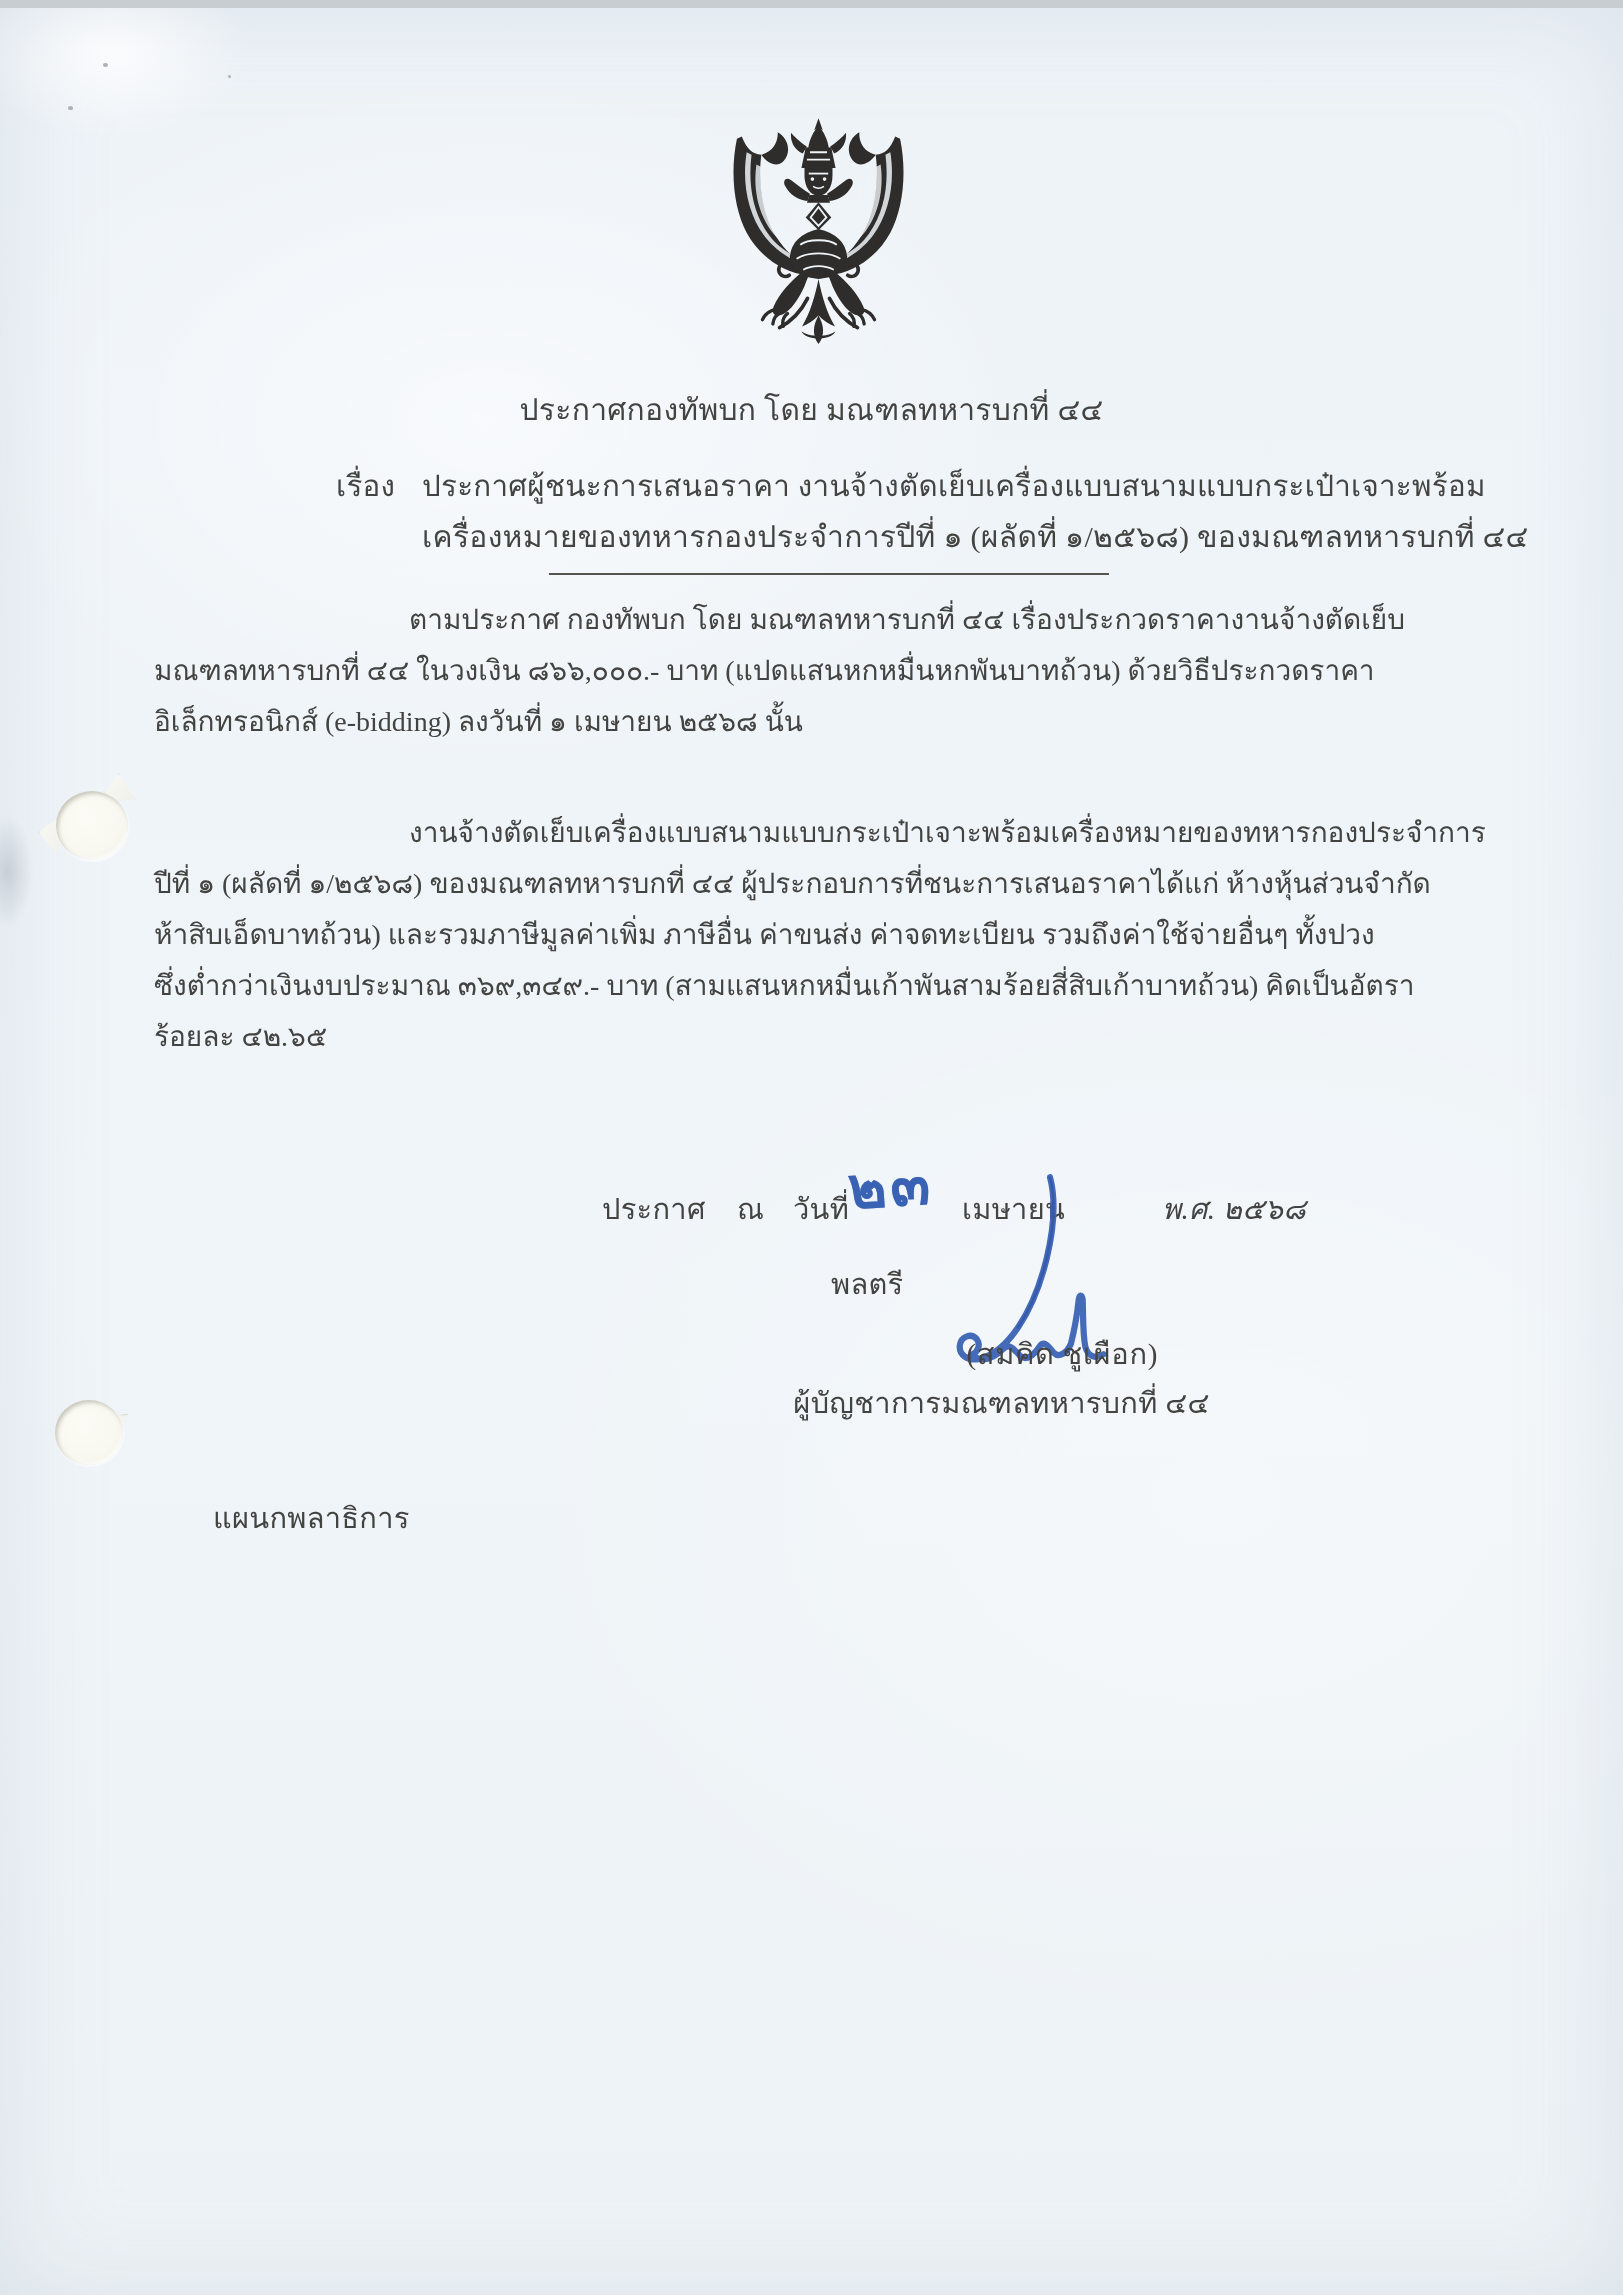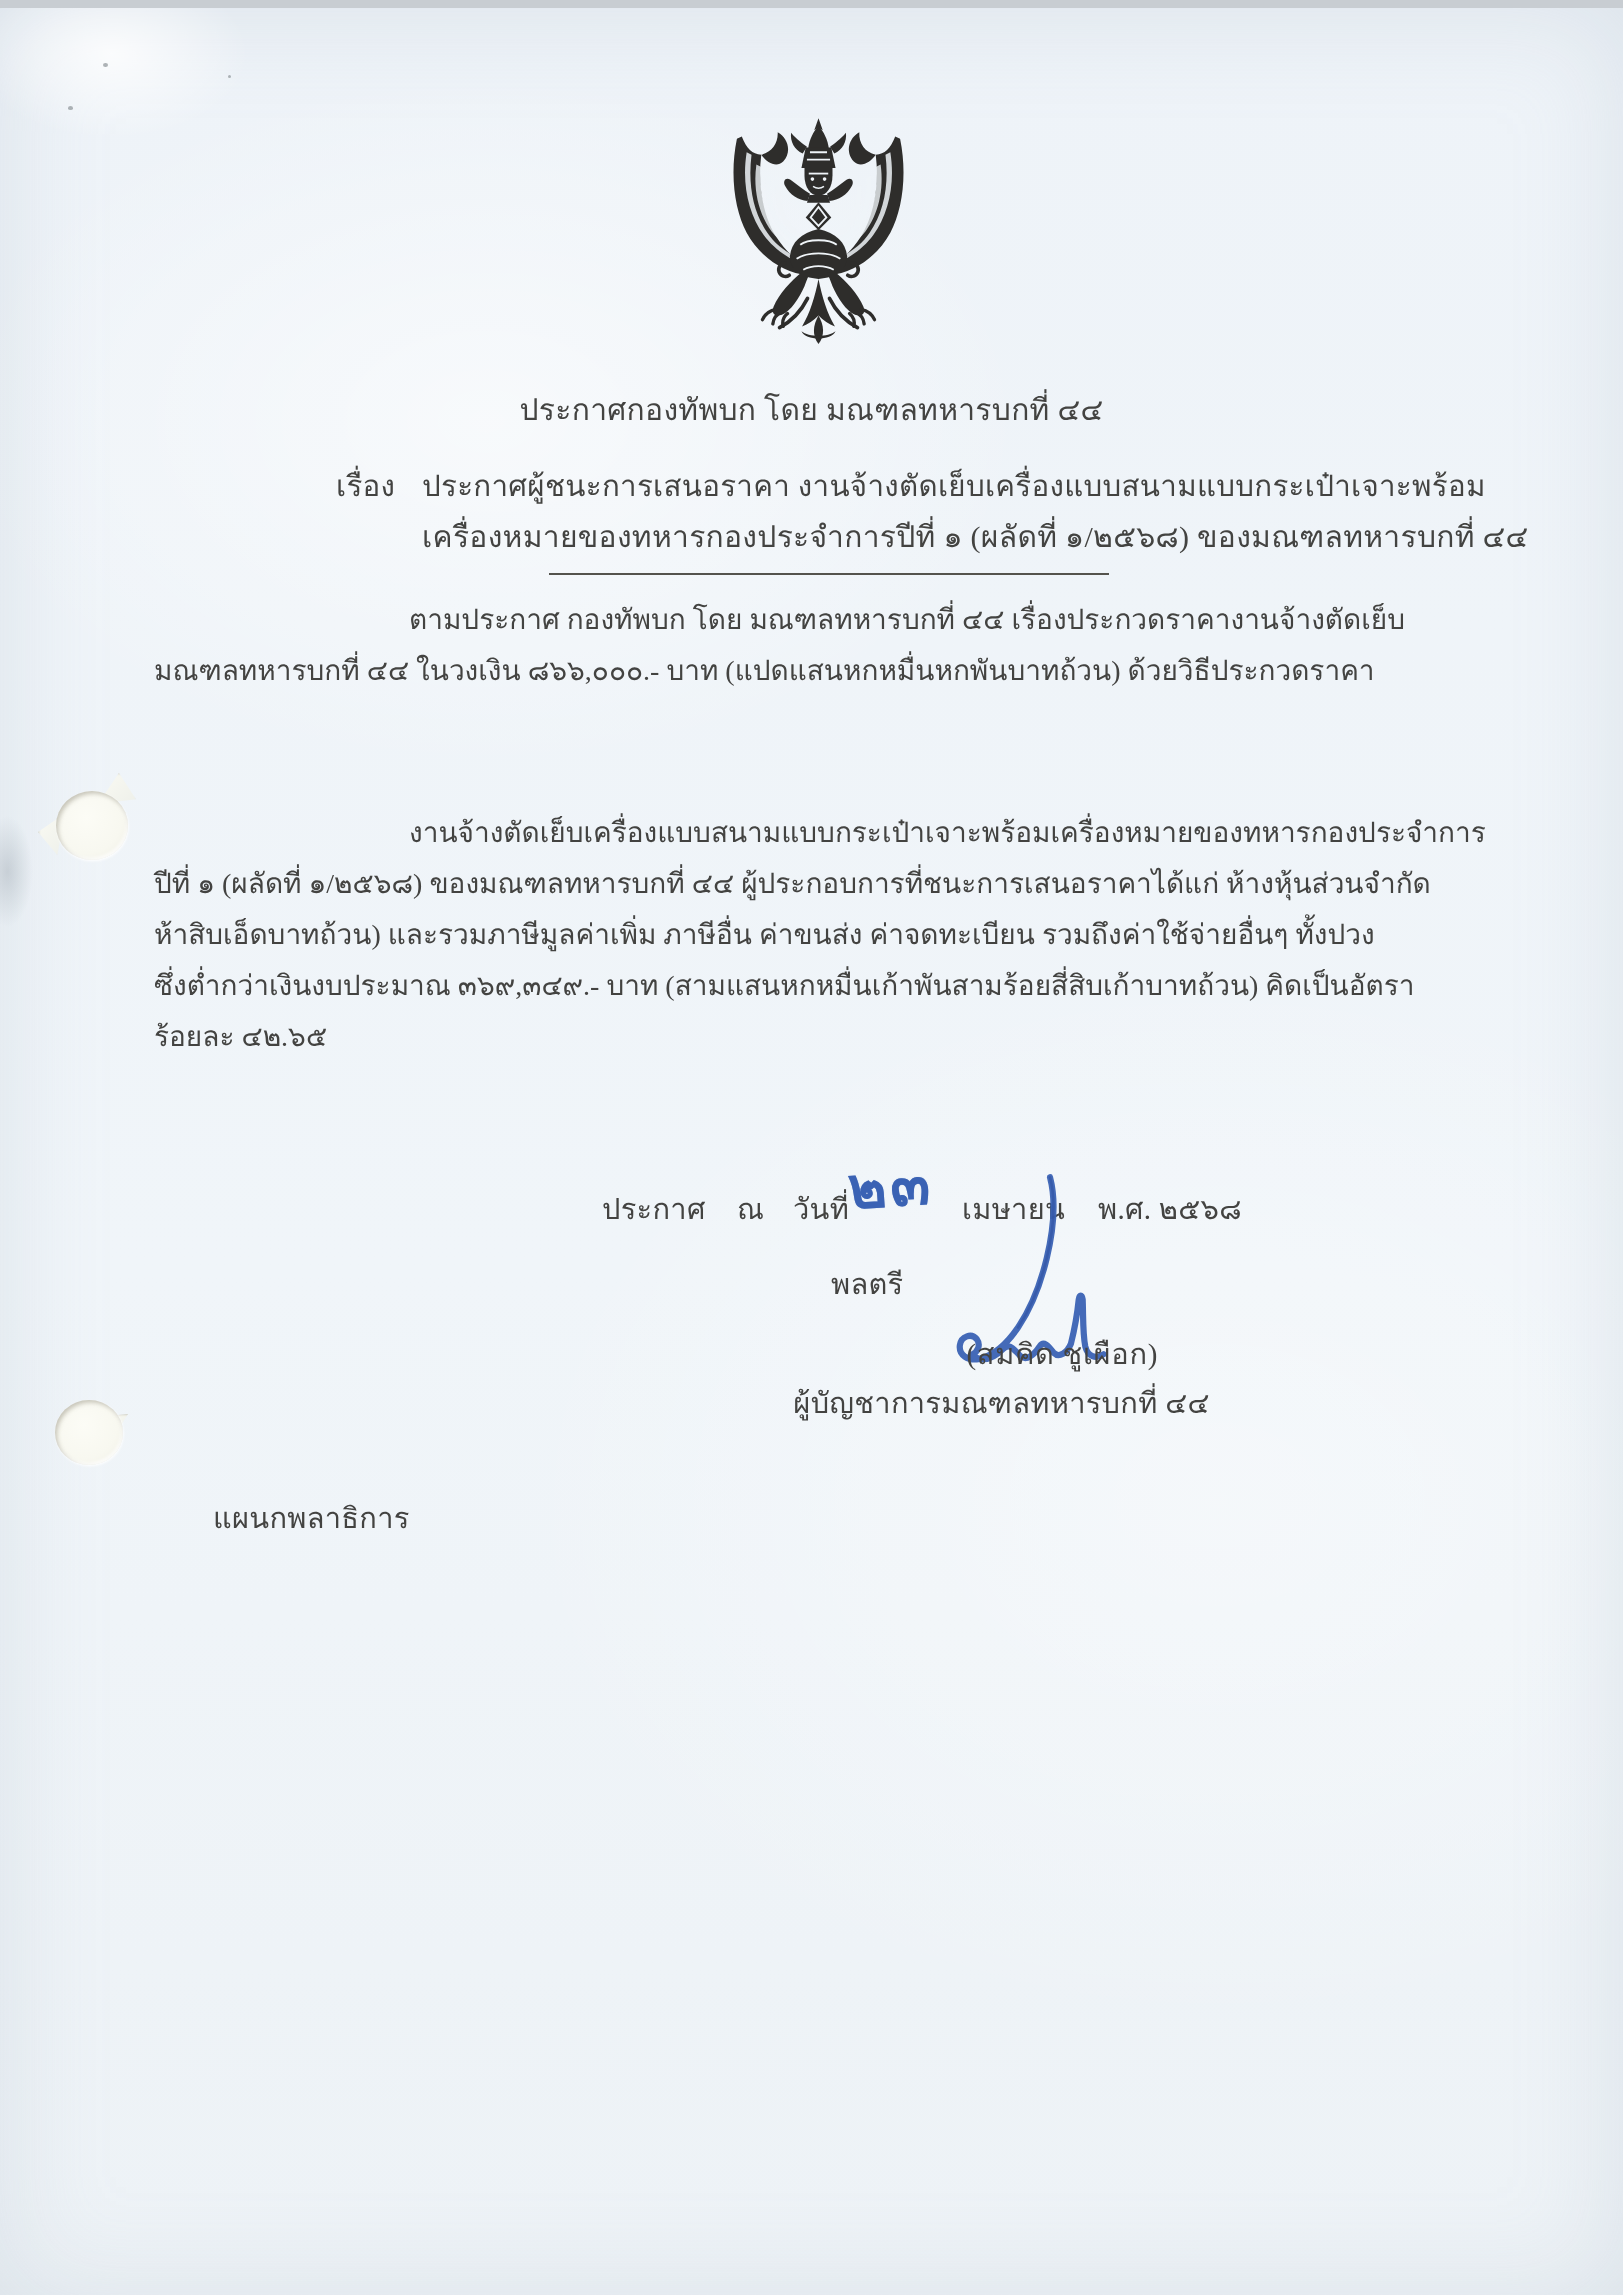--- a/index.html
+++ b/index.html
@@ -178,36 +178,37 @@
 
   <div class="abs txt title">ประกาศกองทัพบก โดย มณฑลทหารบกที่ ๔๔</div>
   <div class="abs txt subject-label">เรื่อง</div>
   <div class="abs txt subject-line1">ประกาศผู้ชนะการเสนอราคา งานจ้างตัดเย็บเครื่องแบบสนามแบบกระเป๋าเจาะพร้อม</div>
   <div class="abs txt subject-line2">เครื่องหมายของทหารกองประจำการปีที่ ๑ (ผลัดที่ ๑/๒๕๖๘) ของมณฑลทหารบกที่ ๔๔</div>
   <div class="abs rule"></div>
 
   <div class="abs para para1">
     <div class="bline indent">ตามประกาศ กองทัพบก โดย มณฑลทหารบกที่ ๔๔ เรื่องประกวดราคางานจ้างตัดเย็บ</div>
     <div class="bline">มณฑลทหารบกที่ ๔๔ ในวงเงิน ๘๖๖,๐๐๐.- บาท (แปดแสนหกหมื่นหกพันบาทถ้วน) ด้วยวิธีประกวดราคา</div>
+    <div class="bline">อิเล็กทรอนิกส์ (e-bidding) ลงวันที่ ๑ เมษายน ๒๕๖๘ นั้น</div>
   </div>
 
   <div class="abs para para2">
     <div class="bline indent">งานจ้างตัดเย็บเครื่องแบบสนามแบบกระเป๋าเจาะพร้อมเครื่องหมายของทหารกองประจำการ</div>
     <div class="bline">ปีที่ ๑ (ผลัดที่ ๑/๒๕๖๘) ของมณฑลทหารบกที่ ๔๔ ผู้ประกอบการที่ชนะการเสนอราคาได้แก่ ห้างหุ้นส่วนจำกัด</div>
     <div class="bline">ห้าสิบเอ็ดบาทถ้วน) และรวมภาษีมูลค่าเพิ่ม ภาษีอื่น ค่าขนส่ง ค่าจดทะเบียน รวมถึงค่าใช้จ่ายอื่นๆ ทั้งปวง</div>
     <div class="bline">ซึ่งต่ำกว่าเงินงบประมาณ ๓๖๙,๓๔๙.- บาท (สามแสนหกหมื่นเก้าพันสามร้อยสี่สิบเก้าบาทถ้วน) คิดเป็นอัตรา</div>
     <div class="bline">ร้อยละ ๔๒.๖๕</div>
   </div>
 
   <div class="abs txt dateline-part" style="left:602px;">ประกาศ</div>
   <div class="abs txt dateline-part" style="left:737px;">ณ</div>
   <div class="abs txt dateline-part" style="left:793px;">วันที่</div>
   <div class="abs txt pen-day">๒๓</div>
   <div class="abs txt dateline-part" style="left:962px;">เมษายน</div>
-  <div class="abs txt dateline-part" style="left:1098px;">พ.ศ. ๒๕๖๘</div>
+  <div class="abs txt dateline-part" style="left:1162px;font-style:italic;">พ.ศ. ๒๕๖๘</div>
 
   <div class="abs txt rank">พลตรี</div>
   <div class="abs" style="left:922px;top:1160px;width:209px;height:255px;">
     <svg viewBox="0 0 320 390" width="209" height="255" xmlns="http://www.w3.org/2000/svg">
       <path d="M196,14 C206,52 201,96 191,138 C182,175 168,213 147,244 C132,266 112,286 88,292 C70,296 56,286 58,271 C60,257 76,252 84,262 C90,270 86,282 76,286 C96,300 112,289 124,277 C134,267 140,277 150,287 C160,297 172,285 180,273 C187,263 194,273 202,283 C210,291 222,283 228,269 C234,245 238,221 240,201 C241,193 245,193 246,201 C247,227 246,253 250,273 C254,289 266,293 278,285" fill="none" stroke="#3a62b4" stroke-width="9.5" stroke-linecap="round" stroke-linejoin="round" opacity=".95"></path>
       <path d="M196,14 C206,52 201,96 191,138 C182,175 168,213 147,244" fill="none" stroke="#2e4fa0" stroke-width="4" stroke-linecap="round" opacity=".55"></path>
     </svg>
   </div>
 
   <div class="abs txt signer-name">(สมคิด  ชูเผือก)</div>

